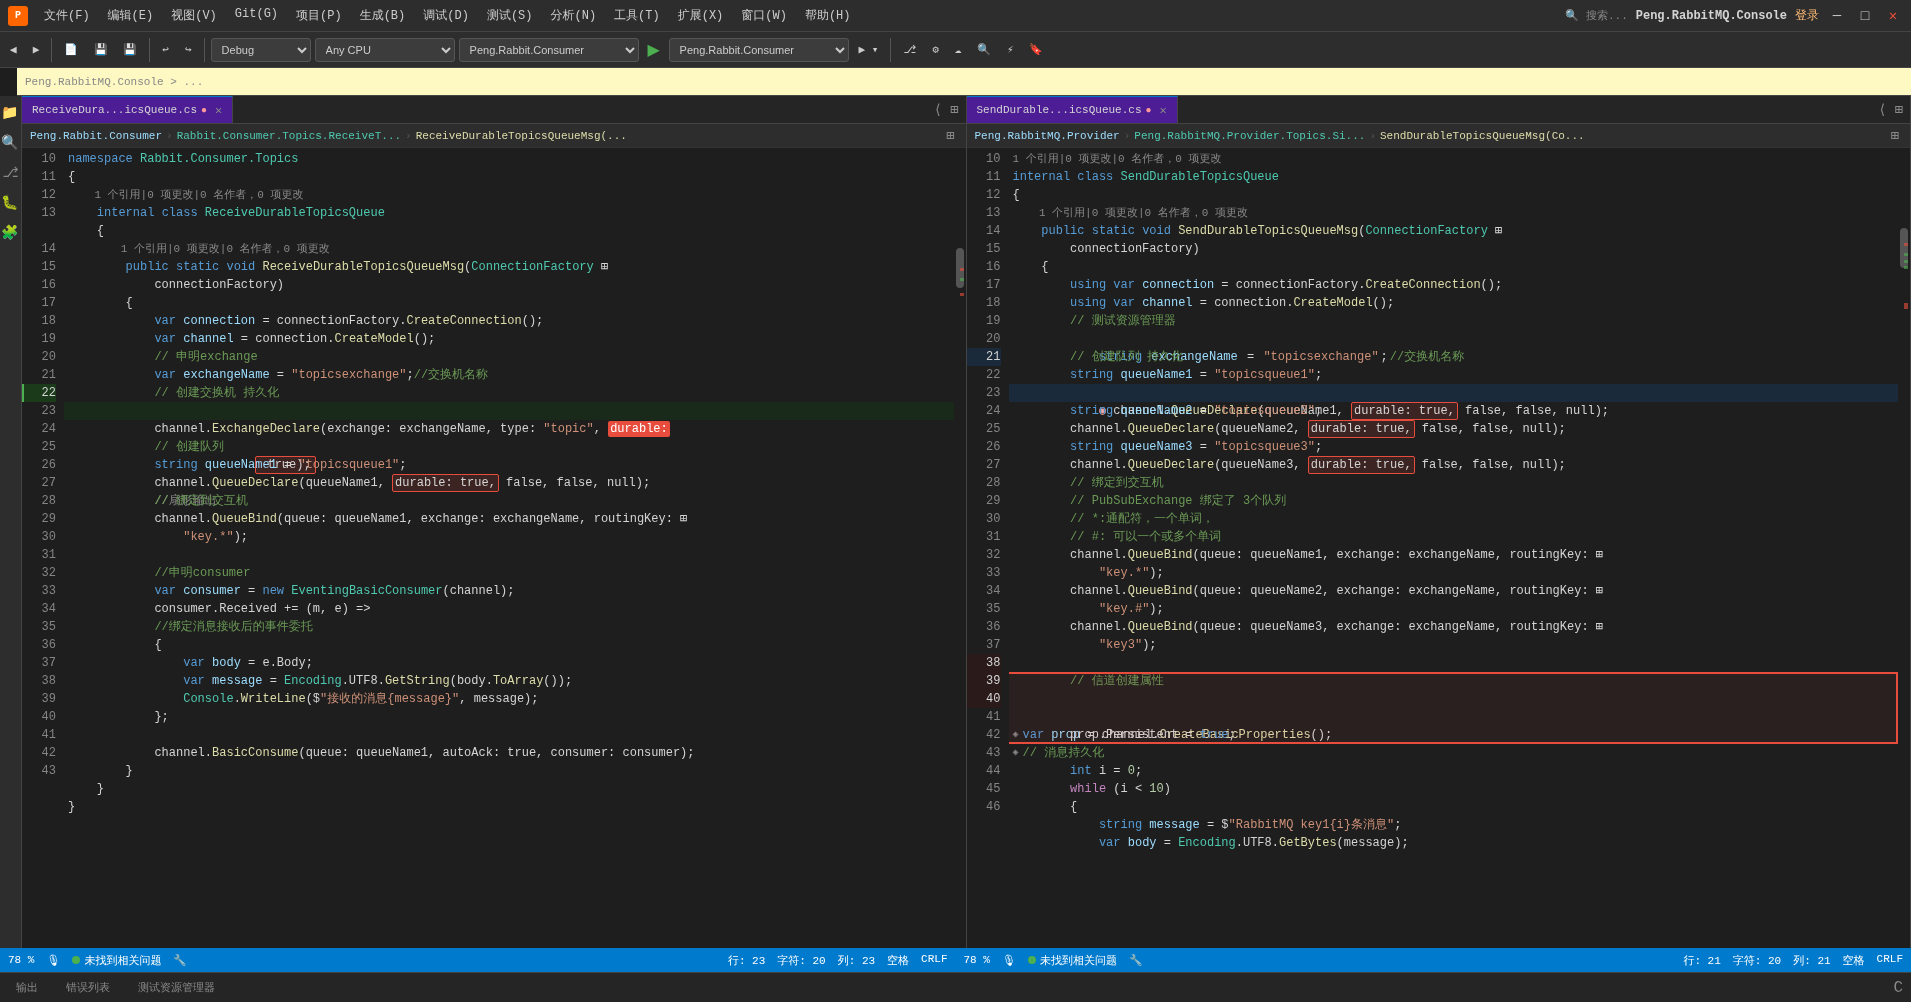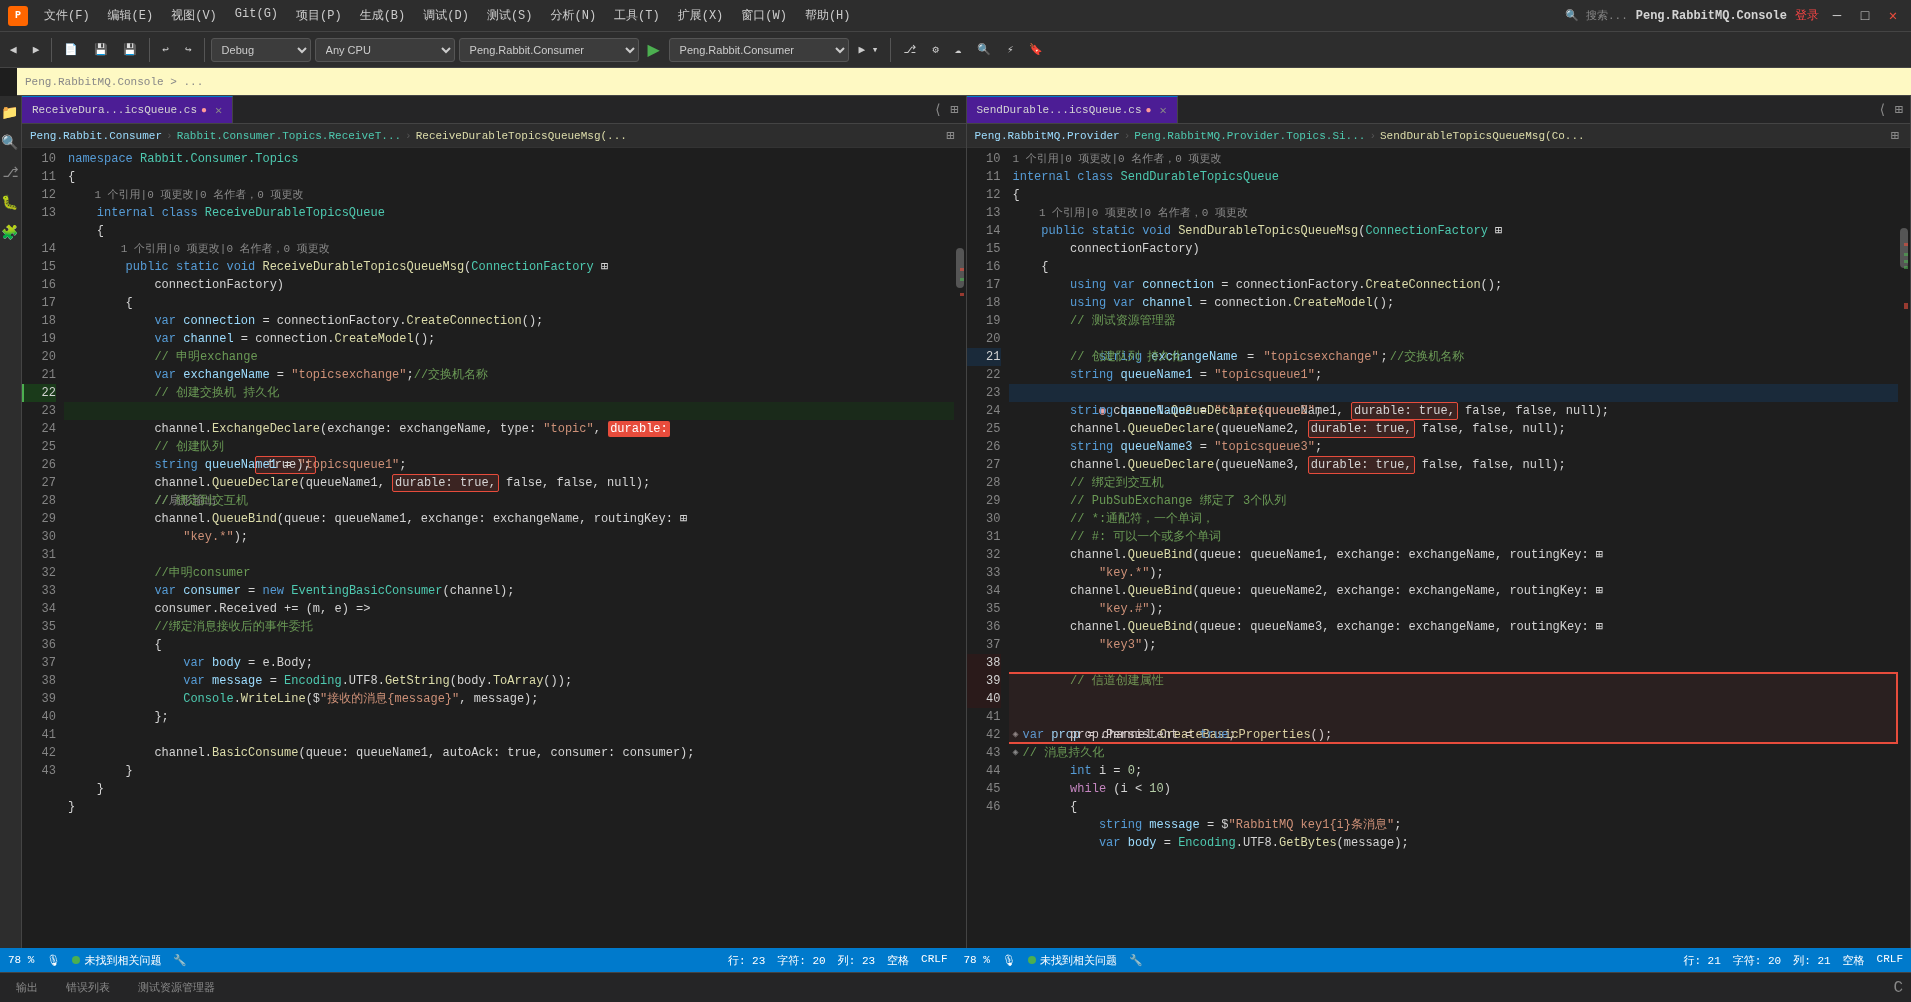--- a/index.html
+++ b/index.html
@@ -315,21 +315,21 @@
     <span class="title-menu-item">测试(S)</span>
     <span class="title-menu-item">分析(N)</span>
     <span class="title-menu-item">工具(T)</span>
     <span class="title-menu-item">扩展(X)</span>
     <span class="title-menu-item">窗口(W)</span>
     <span class="title-menu-item">帮助(H)</span>
   </div>
   <div class="title-bar-right">
     <span style="color:#888;font-size:11px;">🔍 搜索...</span>
     <span style="font-weight:bold;color:#d4d4d4;">Peng.RabbitMQ.Console</span>
-    <span style="color:#ef4444;font-size:12px;cursor:pointer;">登录</span>
+    <span style="color:#fdba74;font-size:12px;cursor:pointer;">登录</span>
     <div class="title-btn">─</div>
     <div class="title-btn">□</div>
     <div class="title-btn" style="color:#e74c3c;">✕</div>
   </div>
 </div>
 
 <div class="toolbar">
   <div class="tb-btn">◀</div>
   <div class="tb-btn">▶</div>
   <div class="tb-separator"></div>

